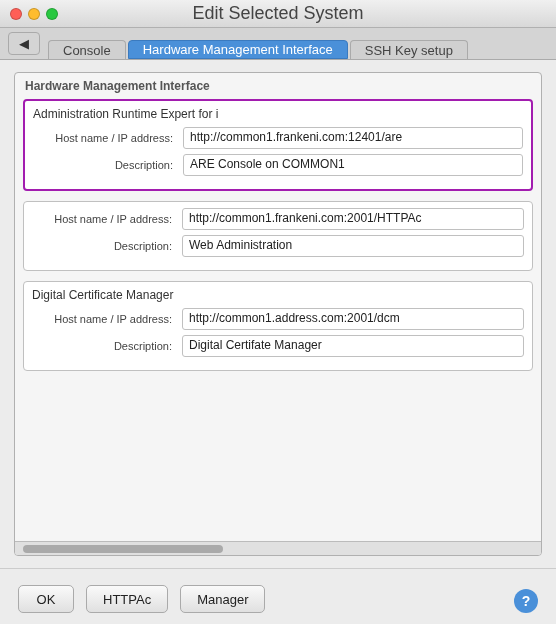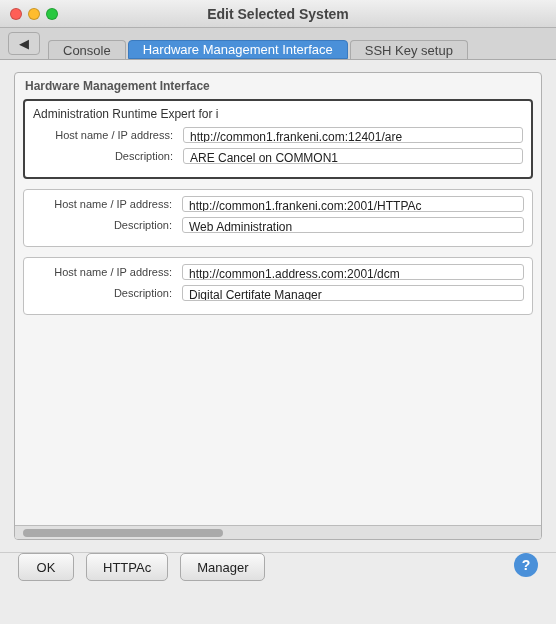--- a/index.html
+++ b/index.html
@@ -41,22 +41,22 @@
       height: 12px;
       border-radius: 50%;
       border: 1px solid rgba(0,0,0,0.2);
     }
 
     .tl-red { background: #ff5f57; }
     .tl-yellow { background: #febc2e; }
     .tl-green { background: #28c840; }
 
     .title-bar-text {
-      font-size: 14px;
-      font-weight: 700;
+      font-size: 18px;
+      font-weight: 400;
       color: #444;
     }
 
     
     .tab-bar {
       display: flex;
       align-items: stretch;
       background: #d4d4d4;
       border-bottom: 1px solid #aaa;
       height: 32px;
@@ -148,21 +148,21 @@
     
     .interface-group {
       border: 1px solid #c0c0c0;
       border-radius: 4px;
       background: white;
       margin-bottom: 10px;
       padding: 6px 8px 8px 8px;
     }
 
     .interface-group.selected {
-      border: 2px solid #404040;
+      border: 2px solid #a21caf;
     }
 
     .interface-name {
       font-size: 12px;
       color: #333;
       margin-bottom: 6px;
     }
 
     .field-row {
       display: flex;
@@ -180,21 +180,21 @@
     }
 
     .field-value {
       flex: 1;
       border: 1px solid #c0c0c0;
       border-radius: 3px;
       background: white;
       padding: 2px 6px;
       font-size: 12px;
       color: #222;
-      height: 16px;
+      height: 22px;
       overflow: hidden;
       white-space: nowrap;
       text-overflow: ellipsis;
     }
 
     
     .scroll-area {
       height: 14px;
       background: #e0e0e0;
       border-top: 1px solid #bbb;
@@ -209,24 +209,24 @@
       height: 8px;
       background: #aaa;
       border-radius: 4px;
       margin-left: 4px;
     }
 
     
     .bottom-bar {
       background: #ececec;
       border-top: 1px solid #ccc;
-      height: 72px;
-      display: flex;
-      align-items: flex-start;
-      padding: 0 18px;
+      height: 56px;
+      display: flex;
+      align-items: flex-end;
+      padding: 11px 18px;
       gap: 12px;
       flex-shrink: 0;
     }
 
     .btn {
       min-width: 72px;
       height: 28px;
       border-radius: 5px;
       border: 1px solid #aaa;
       background: linear-gradient(to bottom, #fafafa, #e0e0e0);
@@ -304,36 +304,37 @@
     <div class="section-inner">
 
       <div class="interface-group selected">
         <div class="interface-name">Administration Runtime Expert for i</div>
         <div class="field-row">
           <span class="field-label">Host name / IP address:</span>
           <div class="field-value">http://common1.frankeni.com:12401/are</div>
         </div>
         <div class="field-row">
           <span class="field-label">Description:</span>
-          <div class="field-value">ARE Cancel on COMMON1</div>
+          <div class="field-value">ARE Console on COMMON1</div>
         </div>
       </div>
 
       <div class="interface-group">
         <div class="field-row">
           <span class="field-label">Host name / IP address:</span>
           <div class="field-value">http://common1.frankeni.com:2001/HTTPAc</div>
         </div>
         <div class="field-row">
           <span class="field-label">Description:</span>
           <div class="field-value">Web Administration</div>
         </div>
       </div>
 
       <div class="interface-group">
+        <div class="interface-name">Digital Certificate Manager</div>
         <div class="field-row">
           <span class="field-label">Host name / IP address:</span>
           <div class="field-value">http://common1.address.com:2001/dcm</div>
         </div>
         <div class="field-row">
           <span class="field-label">Description:</span>
           <div class="field-value">Digital Certifate Manager</div>
         </div>
       </div>
 

